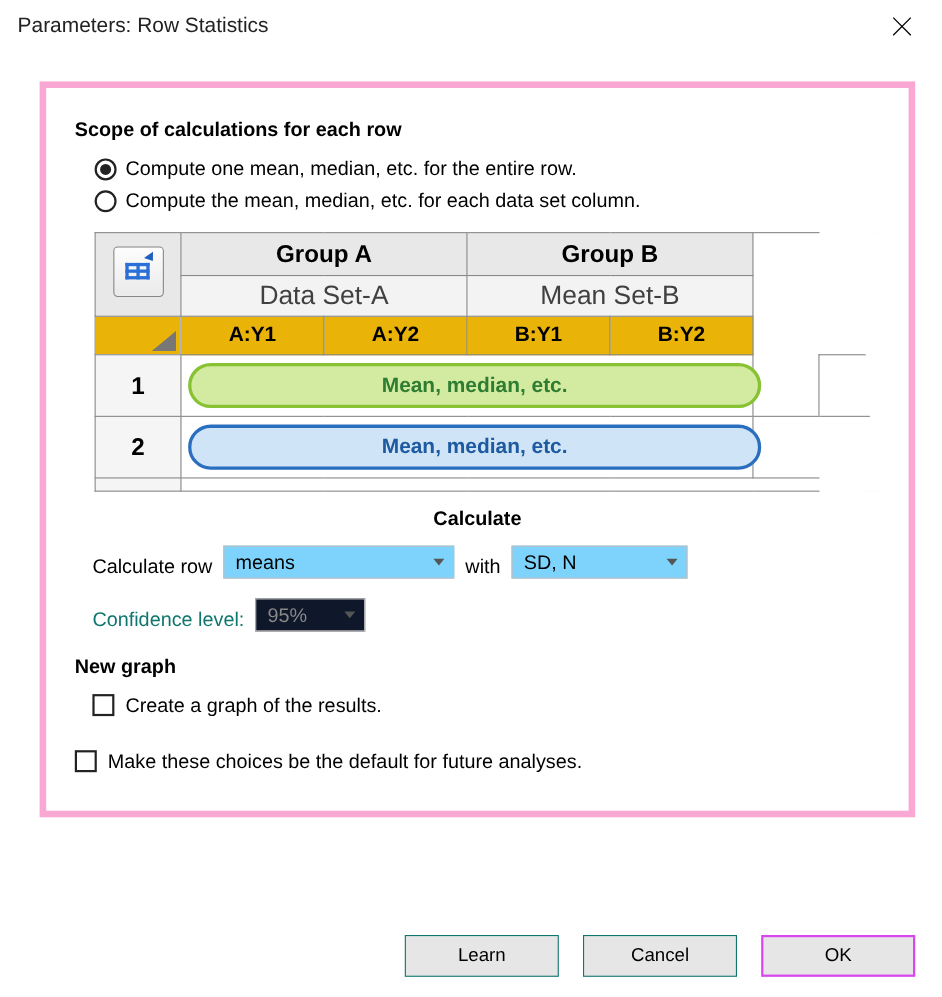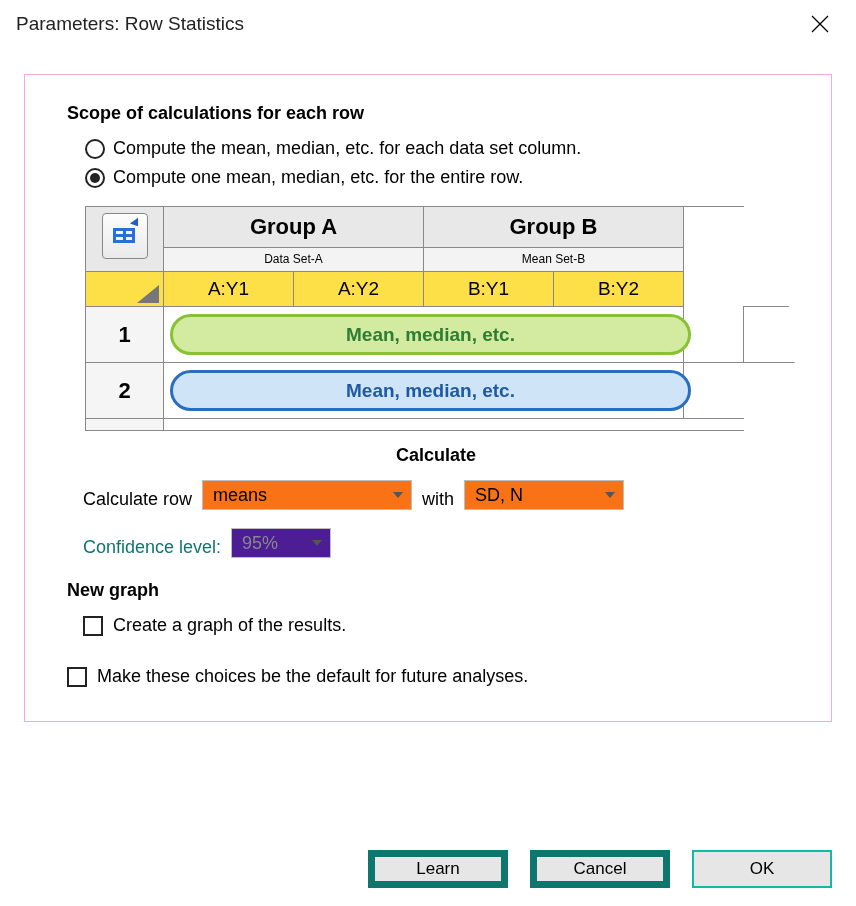--- a/index.html
+++ b/index.html
@@ -32,24 +32,24 @@
   .close-x {
     width: 40px;
     height: 32px;
     display: flex;
     align-items: center;
     justify-content: center;
     cursor: pointer;
   }
   .close-x svg { width: 18px; height: 18px; stroke: #000; stroke-width: 1.2; }
   .content {
-    margin: 28px 24px 0 24px;
-    border: 1px solid #f9a8d4;
+    margin: 28px 24px 0 36px;
+    border: 6px solid #f9a8d4;
     background: #fff;
-    padding: 28px 26px 30px 42px;
+    padding: 28px 26px 30px 26px;
   }
   .section-title {
     font-weight: 700;
     font-size: 18px;
     margin-bottom: 10px;
   }
   .radio-row {
     display: flex;
     align-items: center;
     gap: 8px;
@@ -89,27 +89,27 @@
     vertical-align: middle;
   }
   .illus .top-head td {
     background: #e8e8e8;
     font-weight: 700;
     font-size: 22px;
     padding: 6px 0;
   }
   .illus .sub-head td {
     background: #f3f3f3;
-    color: #000000;
-    font-size: 12px;
+    color: #404040;
+    font-size: 24px;
     padding: 4px 0;
   }
   .illus .col-head td {
-    background: #fde047;
-    font-weight: 400;
+    background: #eab308;
+    font-weight: 700;
     font-size: 19px;
     padding: 6px 0;
   }
   .illus .rownum {
     background: #f5f5f5;
     font-weight: 700;
     font-size: 22px;
     width: 70px;
   }
   .illus .corner-cell {
@@ -193,41 +193,41 @@
     display:flex;
     align-items:flex-end;
     gap:10px;
     padding: 2px 0 16px 16px;
     font-size:18px;
   }
   .combo {
     position:relative;
     display:inline-flex;
     align-items:center;
-    background:#f97316;
+    background:#7dd3fc;
     border:1px solid #bdbdbd;
     height:30px;
     padding: 0 28px 0 10px;
     min-width: 100px;
     cursor:pointer;
   }
   .combo.wide { min-width: 210px; }
   .combo.mid { min-width: 160px; }
   .combo .chev {
     position:absolute; right:8px; top:50%; transform:translateY(-50%);
     width:0;height:0;
     border-left:5px solid transparent;
     border-right:5px solid transparent;
     border-top:6px solid #555;
   }
-  .combo.disabled { color:#888; background:#4c1d95; }
+  .combo.disabled { color:#888; background:#0f172a; }
   .label-disabled { color:#0f766e; }
 
   .checkbox-row {
-    display:flex; align-items:flex-end; gap:10px;
+    display:flex; align-items:flex-start; gap:10px;
     padding: 4px 0 4px 16px;
     font-size:18px;
     cursor:pointer;
   }
   .checkbox-row.flush { padding-left: 0; }
   .chk {
     width:20px; height:20px;
     border:2px solid #222;
     flex-shrink:0;
     background:#fff;
@@ -239,26 +239,26 @@
     bottom:18px;
     display:flex;
     gap:22px;
   }
   .btn {
     min-width:140px;
     height:38px;
     display:flex;
     align-items:center;
     justify-content:center;
-    border:7px solid #0f766e;
+    border:1px solid #0f766e;
     background:#e6e6e6;
     font-size:17px;
     cursor:pointer;
   }
-  .btn.primary { border:2px solid #14b8a6; background:#e6e6e6; }
+  .btn.primary { border:2px solid #d946ef; background:#e6e6e6; }
 </style>
 </head>
 <body>
 
 <div class="window">
 
   <div class="titlebar">
     <div class="titlebar-title">Parameters: Row Statistics</div>
     <div class="close-x">
       <svg viewBox="0 0 18 18">
@@ -266,26 +266,26 @@
           <line x1="17" y1="1" x2="1" y2="17"></line>
         </svg>
     </div>
   </div>
 
   <div class="content">
 
     <div class="section-title">Scope of calculations for each row</div>
 
     <div class="radio-row">
+      <span class="radio selected"></span>
+      <span class="radio-label">Compute one mean, median, etc. for the entire row.</span>
+    </div>
+    <div class="radio-row">
       <span class="radio"></span>
       <span class="radio-label">Compute the mean, median, etc. for each data set column.</span>
-    </div>
-    <div class="radio-row">
-      <span class="radio selected"></span>
-      <span class="radio-label">Compute one mean, median, etc. for the entire row.</span>
     </div>
 
     <div class="illus-wrap">
       <table class="illus">
         <colgroup>
           <col style="width:78px">
             <col style="width:130px">
             <col style="width:130px">
             <col style="width:130px">
             <col style="width:130px">

